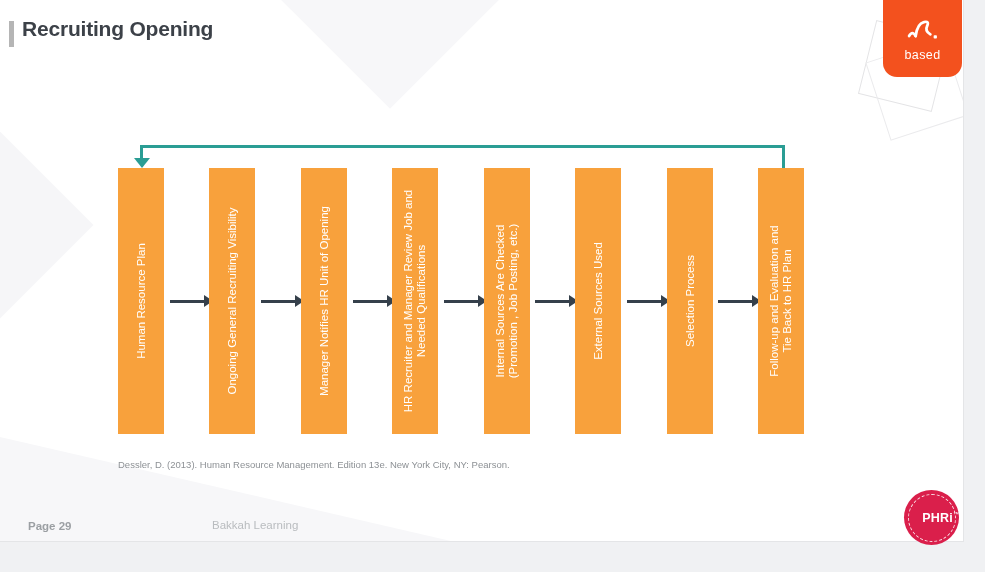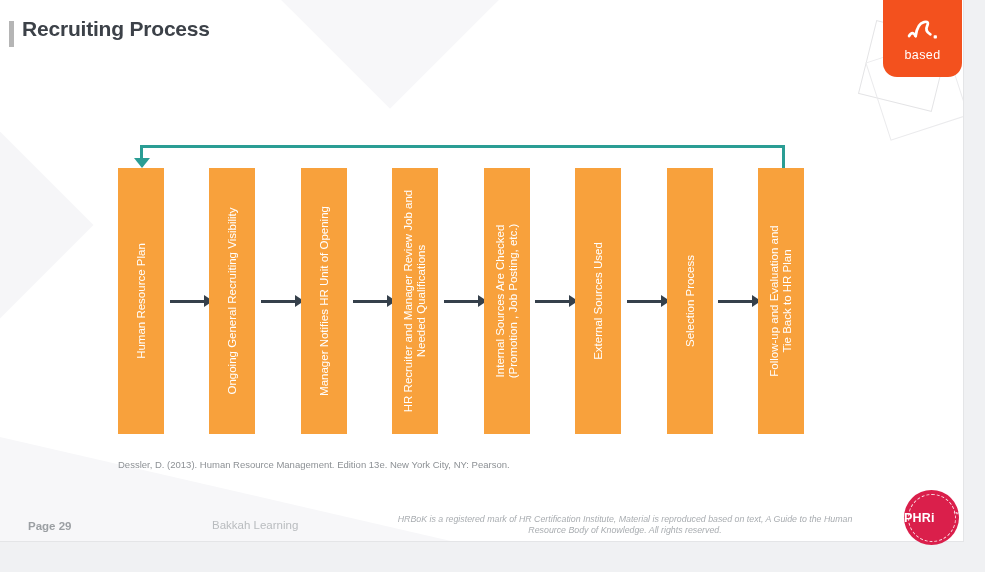--- a/index.html
+++ b/index.html
@@ -46,37 +46,37 @@
 
   
   .citation { position:absolute; left:118px; top:459px; width:686px; font-size:9.5px; color:#8d9195; z-index:2; }
   .page-label { position:absolute; left:28px; top:520px; font-size:11.5px; font-weight:700; color:#9b9fa3; z-index:2;text-align:center; }
   .brand-text { position:absolute; left:212px; top:519px; font-size:11.5px; color:#b9bcbf; z-index:2; }
   .disclaimer { position:absolute; left:390px; top:514px; width:470px; text-align:center; font-style:italic;
                 font-size:8.8px; line-height:10.5px; color:#a9adb1; z-index:2; }
 
   
   .phri { position:absolute; left:904px; top:490px; width:55px; height:55px; border-radius:50%;
-          background:var(--badge-red,#da1f4b); display:flex; align-items:center; justify-content:space-between; z-index:3; }
+          background:var(--badge-red,#da1f4b); display:flex; align-items:center; justify-content:flex-end; z-index:3; }
   .phri-ring { position:absolute; inset:3.5px; border:1.3px dashed rgba(255,255,255,0.85); border-radius:50%; }
   .phri-label { color:#ffffff; font-weight:700; font-size:12.5px; letter-spacing:0.2px; position:relative; }
   .phri-tm { color:#ffffff; font-size:6px; position:relative; top:-4px; }
 </style>
 </head>
 <body>
 
 <div class="page">
   <div class="slide">
 
     <div class="wm wm1"></div>
     <div class="wm wm2"></div>
     <div class="wm wm3"></div>
 
     <div class="title-bar"></div>
-    <div class="page-title">Recruiting Process</div>
+    <div class="page-title">Recruiting Opening</div>
 
     <div class="deco-sq deco-sq1"></div>
     <div class="deco-sq deco-sq2"></div>
     <div class="logo">
       <span>
         <svg viewBox="0 0 44 30" width="36" height="25">
           <g fill="none" stroke="#ffffff" stroke-width="3.4" stroke-linecap="round">
             <path d="M5 23 Q9 16 13 23"></path>
             <path d="M13 23 Q15 8 23 6 Q30 4 27 11 Q24 17 31 21"></path>
           </g>
@@ -138,21 +138,20 @@
         </div>
         <div class="bar" style="left: 640.01px;">
           <span class="bar-label">Follow-up and Evaluation and
 Tie Back to HR Plan</span>
         </div>
       </div>
 
     <div class="citation">Dessler, D. (2013). Human Resource Management. Edition 13e. New York City, NY: Pearson.</div>
     <div class="page-label">Page 29</div>
     <div class="brand-text">Bakkah Learning</div>
-    <div class="disclaimer">HRBoK is a registered mark of HR Certification Institute, Material is reproduced based on text, A Guide to the Human Resource Body of Knowledge. All rights reserved.</div>
   </div>
 
   <div class="phri">
     <div class="phri-ring"></div>
     <span class="phri-label">PHRi</span>
     <span class="phri-tm">™</span>
   </div>
 </div>
 
 </body></html>

